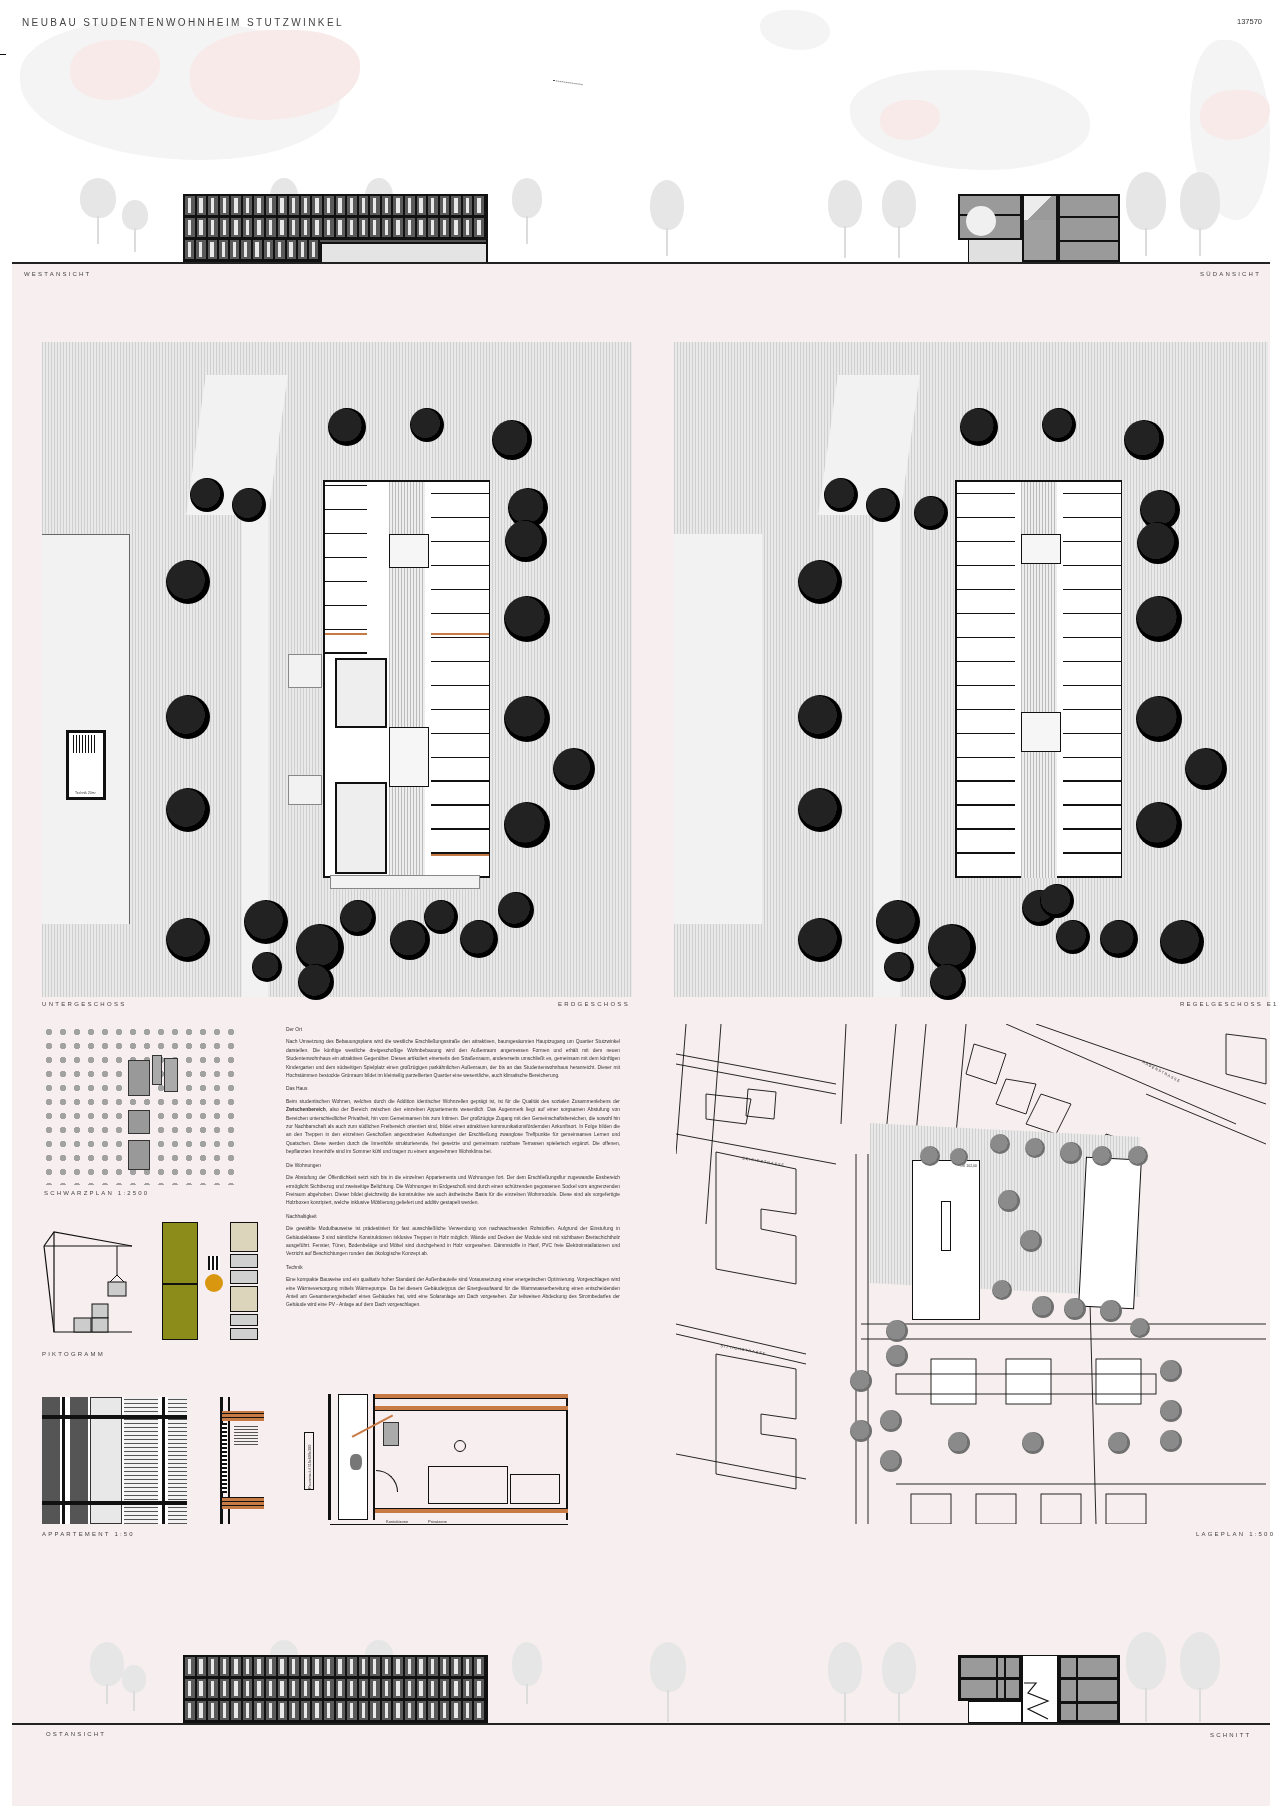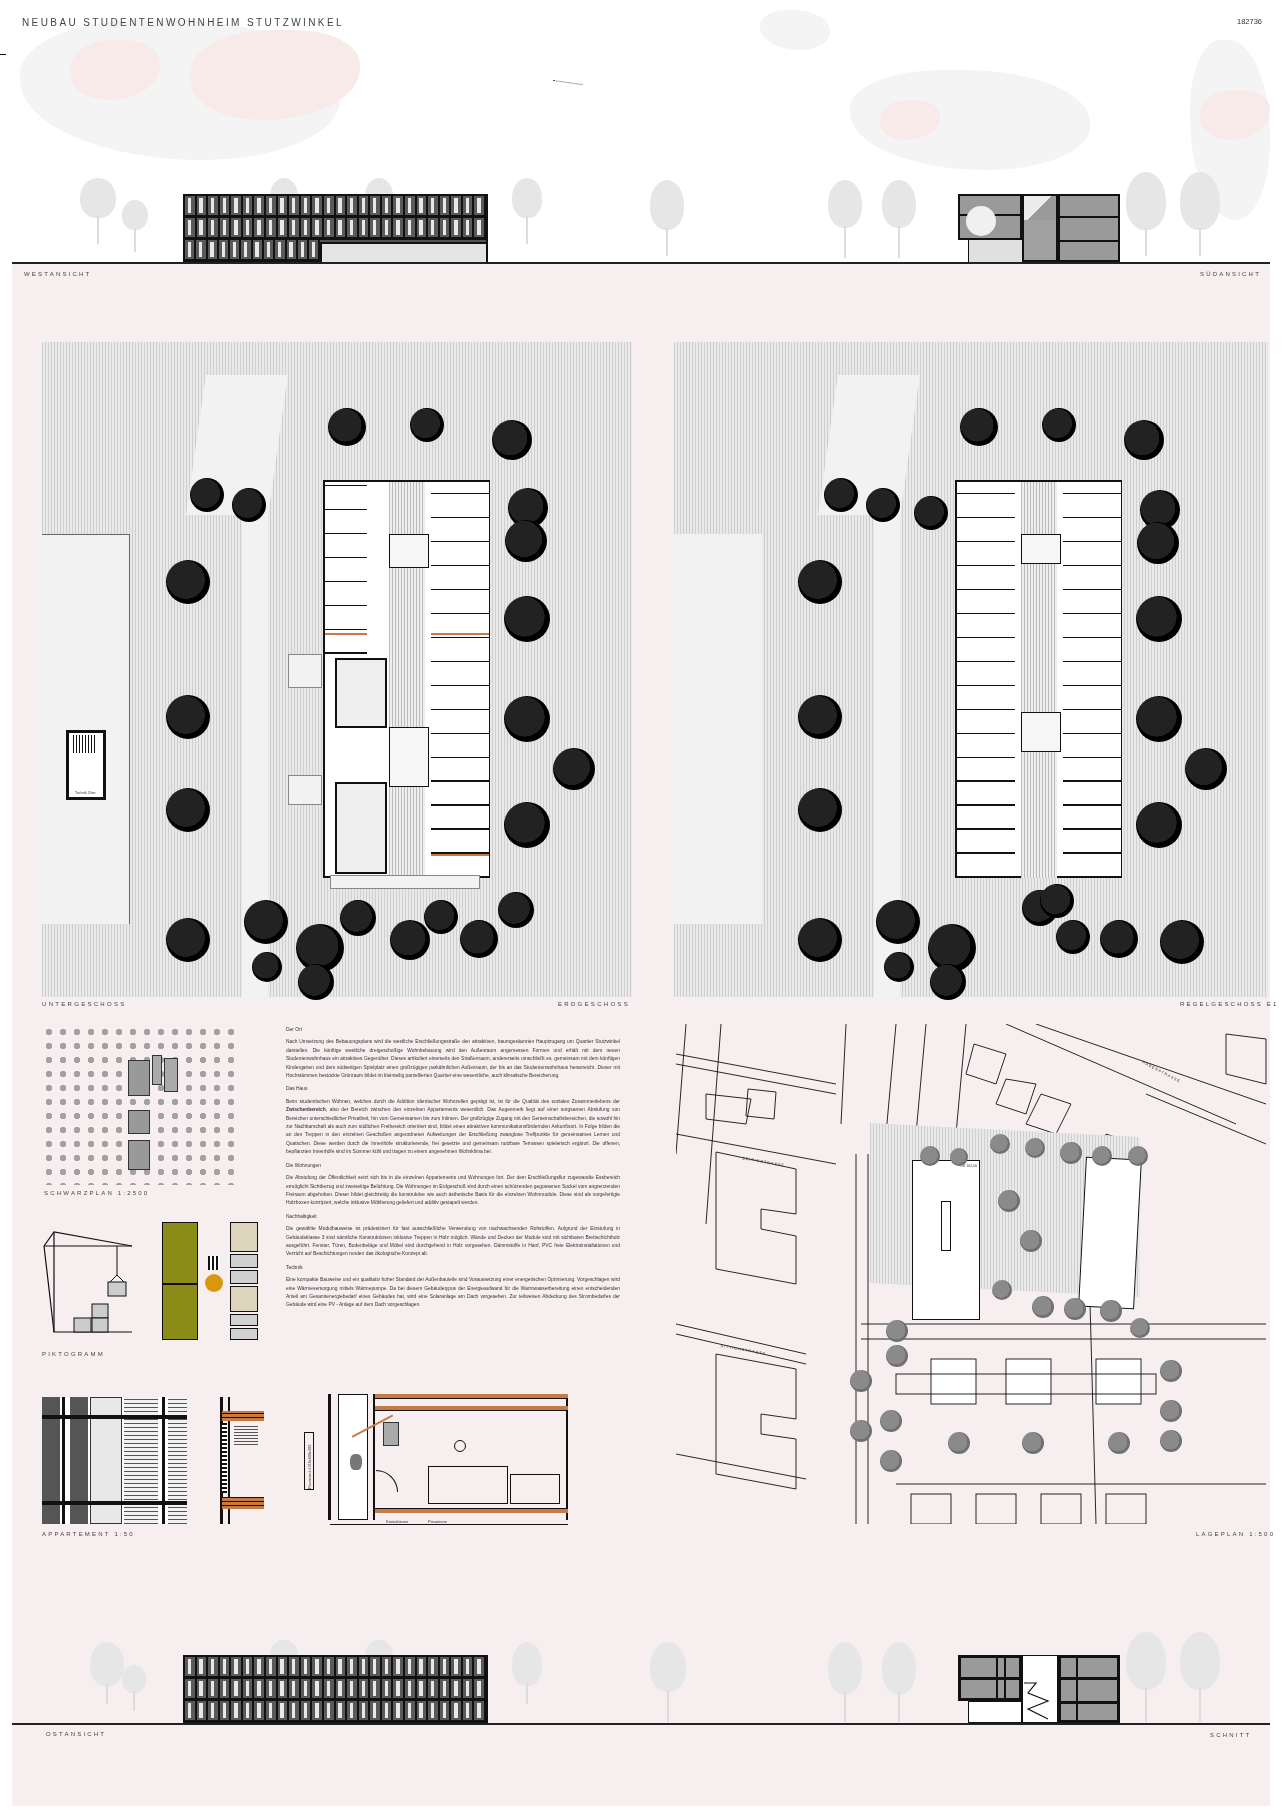--- a/index.html
+++ b/index.html
@@ -35,21 +35,21 @@
 <div class="sky-blob" style="left:20px;top:20px;width:320px;height:140px;"></div>
 <div class="sky-pink" style="left:70px;top:40px;width:90px;height:60px;"></div>
 <div class="sky-pink" style="left:190px;top:30px;width:170px;height:90px;"></div>
 <div class="sky-blob" style="left:850px;top:70px;width:240px;height:100px;"></div>
 <div class="sky-pink" style="left:880px;top:100px;width:60px;height:40px;"></div>
 <div class="sky-blob" style="left:1190px;top:40px;width:80px;height:180px;"></div>
 <div class="sky-pink" style="left:1200px;top:90px;width:70px;height:50px;"></div>
 <div class="sky-blob" style="left:760px;top:10px;width:70px;height:40px;"></div>
 
 <div class="label" style="left:22px;top:17px;font-size:10px;letter-spacing:2.4px;">NEUBAU STUDENTENWOHNHEIM STUTZWINKEL</div>
-<div class="abs" style="right:20px;top:17px;font-size:7.5px;color:#333;">182736</div>
+<div class="abs" style="right:20px;top:17px;font-size:7.5px;color:#333;">137570</div>
 <div class="abs" style="left:0;top:54px;width:6px;height:1px;background:#111;"></div>
 <div class="abs" style="left:552px;top:82px;width:30px;height:10px;border-top:1px dotted #555;transform:rotate(8deg);"></div>
 
 <div class="sheet-bg"></div>
 
 <div>
   <div class="tree" style="left:80px;top:178px;">
       <div class="crown" style="left:0;top:0;width:36px;height:40px;"></div>
       <div class="trunk" style="left:17px;top:38px;height:28px;"></div>
     </div>

